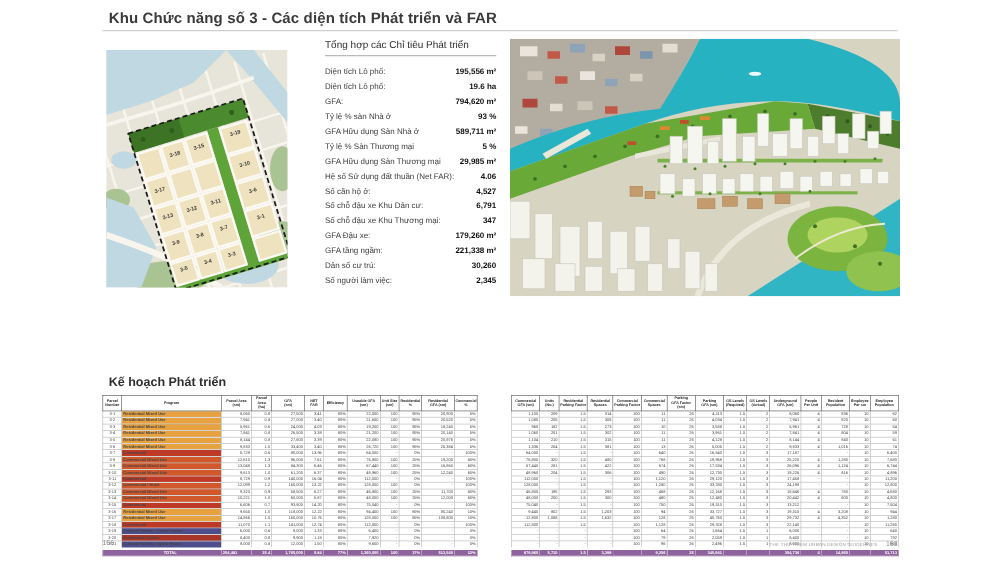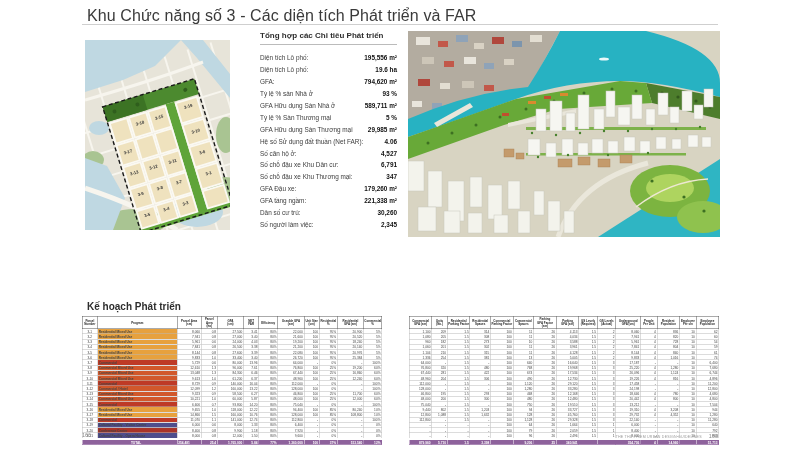--- a/index.html
+++ b/index.html
@@ -1,28 +1,28 @@
 <!DOCTYPE html>
 <html><head>
 <meta charset="utf-8">
 <style>
   html,body{margin:0;padding:0;background:#ffffff;}
   .page{position:relative;width:800px;height:450px;background:#ffffff;overflow:hidden;
         font-family:"Liberation Sans","DejaVu Sans",sans-serif;color:#333;}
-  .title{position:absolute;left:87px;top:7px;font-size:16px;font-weight:normal;color:#3a3a3a;letter-spacing:.1px;}
+  .title{position:absolute;left:87px;top:7px;font-size:12px;font-weight:bold;color:#3a3a3a;letter-spacing:.1px;}
   .title-rule{position:absolute;left:82px;top:24px;width:636px;height:1px;background:#cfcfcf;}
 
   
   .map{position:absolute;left:85px;top:40px;width:145px;height:190px;}
   .render3d{position:absolute;left:408px;top:31px;width:312px;height:206px;}
   #map-labels text{font-size:4.3px;font-weight:bold;fill:#3b3b3b;text-anchor:middle;font-family:"Liberation Sans","DejaVu Sans",sans-serif;}
 
   
   .summary{position:absolute;left:260px;top:31px;width:137px;}
-  .sum-title{font-size:8px;font-weight:bold;color:#2e2e2e;}
+  .sum-title{font-size:8px;font-weight:normal;color:#2e2e2e;}
   .sum-rule{height:1px;background:#bbb;margin:4px 0 7px 0;}
   .sum-row{display:flex;justify-content:space-between;align-items:center;height:11.9px;}
   .sum-label{font-size:6.4px;color:#3c3c3c;white-space:nowrap;}
   .sum-value{font-size:6.4px;font-weight:bold;color:#111;white-space:nowrap;}
 
   
   .plan-title{position:absolute;left:87px;top:301px;font-size:10px;font-weight:bold;color:#2e2e2e;}
   .tbl-wrap{position:absolute;transform:scale(0.5);transform-origin:0 0;}
   .tbl-wrap.left{left:82px;top:316px;width:600px;}
   .tbl-wrap.rightside{left:409px;top:316px;width:620px;}

